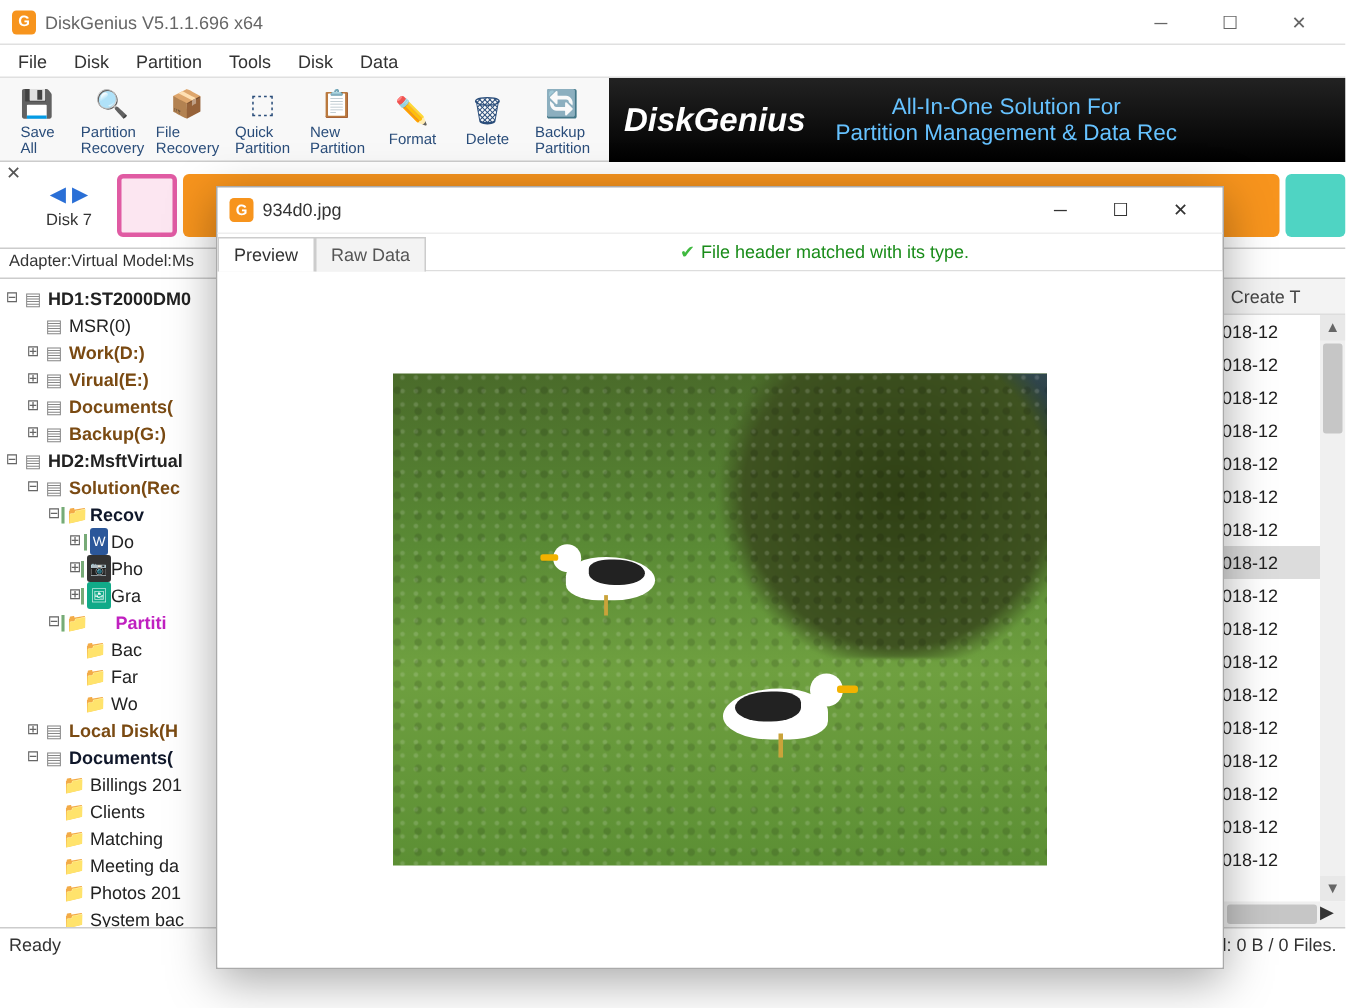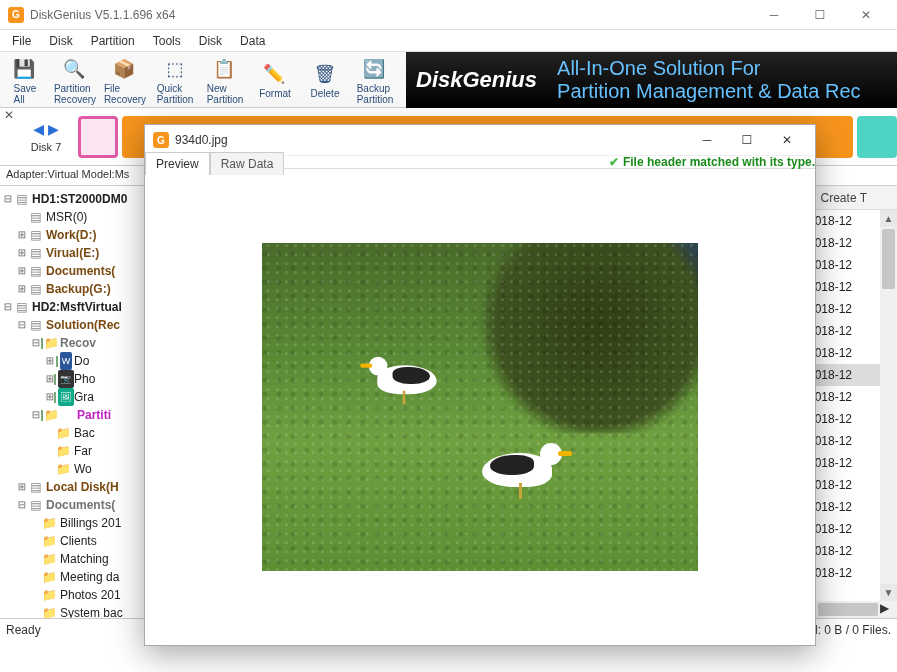--- a/index.html
+++ b/index.html
@@ -8,40 +8,40 @@
   .titlebar .icon { width:16px; height:16px; background:#f7941d; border-radius:3px; margin-right:6px; display:inline-flex; align-items:center; justify-content:center; color:#fff; font-size:10px; font-weight:bold;}
   .titlebar .winctl { margin-left:auto; display:flex; }
   .titlebar .winctl div { width:46px; height:30px; display:flex; align-items:center; justify-content:center; color:#666;}
   .menubar { height:22px; display:flex; align-items:center; padding:0 4px; gap:2px; border-bottom:1px solid #e0e0e0;}
   .menubar span { padding:2px 8px; }
   .toolbar { height:56px; display:flex; align-items:center; border-bottom:1px solid #ccc; background:#f8f8f8;}
   .tool { width:50px; height:56px; display:flex; flex-direction:column; align-items:center; justify-content:center; font-size:10px; color:#2a4d7a;}
   .tool .ic { width:28px; height:28px; border-radius:4px; display:flex; align-items:center; justify-content:center; font-size:18px;}
   .banner { flex:1; height:56px; margin-left:6px; background:linear-gradient(#222,#000); color:#fff; display:flex; align-items:center; padding-left:10px; overflow:hidden;}
   .banner .bn1 { font-size:22px; font-weight:bold; font-style:italic; margin-right:20px;}
-  .banner .bn2 { font-size:20px; color:#66c2ff; }
+  .banner .bn2 { font-size:15px; color:#66c2ff; text-align:center;}
   .diskrow { height:58px; display:flex; align-items:center; border-bottom:1px solid #ccc; }
   .closeX { width:18px; text-align:center; align-self:flex-start; color:#555; }
   .navbtns { width:48px; display:flex; flex-direction:column; align-items:center; justify-content:center; gap:4px; margin:0 4px;}
   .arrows { display:flex; gap:4px; font-size:14px;}
   .dlabel { font-size:11px; }
   .bars { flex:1; display:flex; height:42px; gap:4px; margin-left:4px;}
   .bar { border-radius:4px; }
   .bar.pink { width:40px; background:#fce6f1; border:3px solid #e05ba3;}
   .bar.orange { flex:1; background:#f7941d;}
   .bar.teal  { width:40px; background:#4fd4c3;}
   .adapter { height:20px; padding:2px 6px; border-bottom:1px solid #ccc; font-size:11px; color:#333;}
   .content { display:flex; height:432px; }
   .tree { width:270px; border-right:1px solid #ccc; overflow:hidden; padding:4px 2px; font-size:12px; line-height:18px;}
   .tree .row { white-space:nowrap; display:flex; align-items:center;}
   .tree .exp { width:12px; text-align:center; color:#666; font-size:10px;}
   .tree .ico { width:16px; height:14px; display:inline-flex; align-items:center; justify-content:center; margin-right:2px;}
   .folder { color:#e8b04a;}
   .hdd { color:#888;}
-  .blue { color:#737373; font-weight:bold;}
+  .blue { color:#0f172a; font-weight:bold;}
   .brown { color:#7a4a12; font-weight:bold;}
   .magenta { color:#c020c0; font-weight:bold;padding-left:17px;}
   .n { color:#222; }
   .ind1{padding-left:14px} .ind2{padding-left:28px} .ind3{padding-left:42px}
   .right { flex:1; display:flex; flex-direction:column; overflow:hidden;}
   .colhead { height:24px; background:#f3f3f3; border-bottom:1px solid #ddd; display:flex; align-items:center; padding-left:6px; gap:40px; color:#444;}
   .listarea { flex:1; overflow:hidden; position:relative;}
   .list { position:absolute; right:0; top:0; width:72px;}
   .list .cell { height:22px; line-height:22px; padding-right:6px; text-align:left; color:#222;}
   .list .cell.sel { background:#dcdcdc;}
@@ -49,25 +49,25 @@
   .scroll .sbtn{height:17px; background:#e8e8e8; display:flex; align-items:center; justify-content:center; color:#666; font-size:10px;}
   .scroll .thumb{height:60px; margin:2px; background:#c6c6c6; border-radius:2px;}
   .status { height:22px; border-top:1px solid #ccc; display:flex; align-items:center; padding:0 6px; font-size:12px;}
   .status .s1{flex:1} .status .s2{flex:1; text-align:center} .status .s3{flex:0 0 180px; text-align:right;}
   
   .modal { position:absolute; left:144px; top:124px; width:672px; height:522px; background:#fff; border:1px solid #aaa; box-shadow:0 8px 30px rgba(0,0,0,.35); display:flex; flex-direction:column;}
   .mtitle { height:30px; display:flex; align-items:center; padding:0 8px;}
   .mtitle .icon{width:16px;height:16px;background:#f7941d;border-radius:3px;margin-right:6px;display:inline-flex;align-items:center;justify-content:center;color:#fff;font-size:10px;font-weight:bold;}
   .mtitle .mctl{margin-left:auto; display:flex; gap:0;}
   .mtitle .mctl div{width:40px; text-align:center; color:#333;}
-  .mhead { height:14px; display:flex; align-items:center; border-top:1px solid #eee; border-bottom:1px solid #ddd;}
+  .mhead { height:26px; display:flex; align-items:center; border-top:1px solid #eee; border-bottom:1px solid #ddd;}
   .mtabs { display:flex;}
   .mtab { padding:4px 10px; border:1px solid #ccc; border-bottom:none; background:#fff; position:relative; top:1px;}
   .mtab.inactive { background:#f3f3f3; color:#555;}
-  .mmsg { flex:1; text-align:right; color:#1a8c1a; font-weight:bold;}
+  .mmsg { flex:1; text-align:center; color:#1a8c1a; font-weight:normal;}
   .check { color:#3fb93f; margin-right:4px;}
   .imgarea { flex:1; display:flex; align-items:center; justify-content:center; background:#fff;}
   .photo { width:436px; height:328px; background:linear-gradient(180deg,#4a6b2a 0%, #5a8a35 35%, #6fa040 60%, #5c8f34 100%); position:relative; overflow:hidden;}
   .photo .grass::before{content:""; position:absolute; inset:0; background:
      radial-gradient(circle at 20% 80%, rgba(0,0,0,.12) 0 2px, transparent 3px) 0 0/14px 14px,
      radial-gradient(circle at 70% 30%, rgba(255,255,255,.15) 0 1px, transparent 2px) 0 0/9px 9px;}
   .photo .bush{position:absolute; right:-30px; top:-30px; width:260px; height:220px; background:radial-gradient(circle,#2f4014 0%, #3e5220 60%, transparent 70%); filter:blur(1px);}
   .photo .water{position:absolute; right:0; top:0; width:110px; height:60px; background:linear-gradient(#31474e,#1f3036);}
   .bird{position:absolute; width:110px; height:70px;}
   .bird .body{position:absolute; left:20px; top:20px; width:70px; height:34px; background:#fff; border-radius:50% 60% 50% 40%;}

